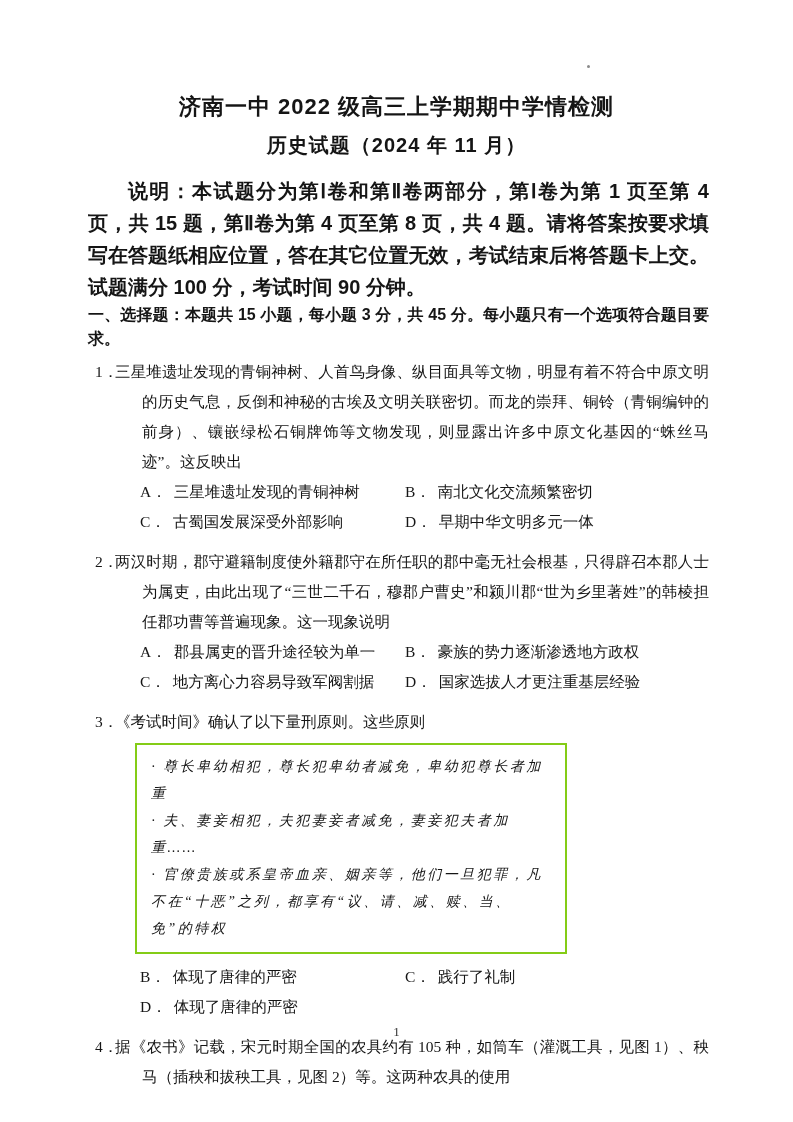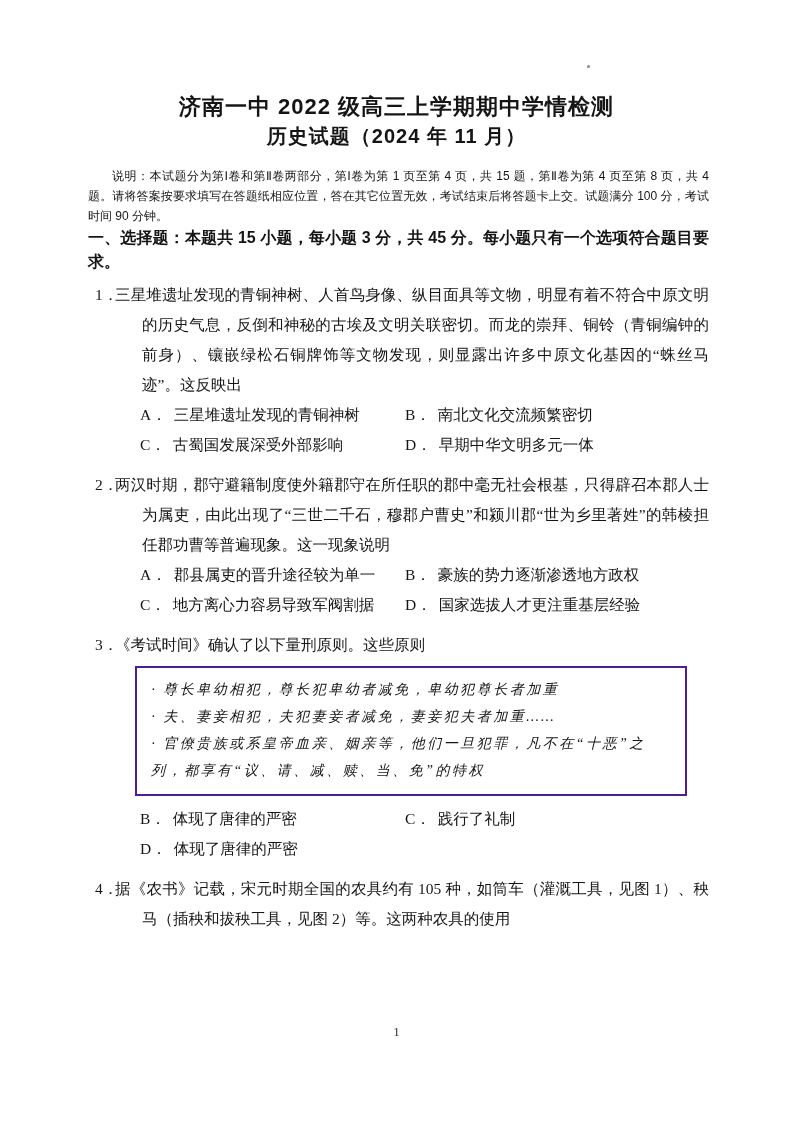--- a/index.html
+++ b/index.html
@@ -20,30 +20,31 @@
     font-size: 22px;
     line-height: 30px;
     letter-spacing: 1px;
   }
   .subtitle {
     text-align: center;
     font-family: "Liberation Sans", sans-serif;
     font-weight: bold;
     font-size: 20px;
     line-height: 28px;
+    margin-top: 9px;
     letter-spacing: 1px;
   }
 
   .content { margin: 16px 84px 0 88px; }
 
   .notice {
     font-family: "Liberation Sans", sans-serif;
-    font-weight: 400;
-    font-size: 12px;
-    line-height: 20px;
+    font-weight: 700;
+    font-size: 20px;
+    line-height: 32px;
     text-indent: 2em;
     text-align: justify;
   }
   .section-heading {
     font-family: "Liberation Sans", sans-serif;
     font-weight: bold;
     font-size: 16px;
     line-height: 24px;
     text-align: justify;
   }
@@ -62,22 +63,22 @@
     grid-template-columns: 265px 1fr;
     padding-left: 45px;
     line-height: 30px;
   }
   .option { white-space: nowrap; }
   .option .olabel { margin-right: 7px; }
 
   .principle-box {
     box-sizing: border-box;
     margin: 6px 0 8px 40px;
-    width: 552px;
-    border: 2px solid #4c1d95;
+    width: 432px;
+    border: 2px solid #84cc16;
     padding: 8px 16px 10px 14px;
   }
   .principle-line {
     font-style: italic;
     font-size: 14px;
     letter-spacing: 2.5px;
     line-height: 27px;
     font-family: "Liberation Serif", serif;
   }
   .principle-line .bullet { margin-right: 5px; font-style: normal; }

